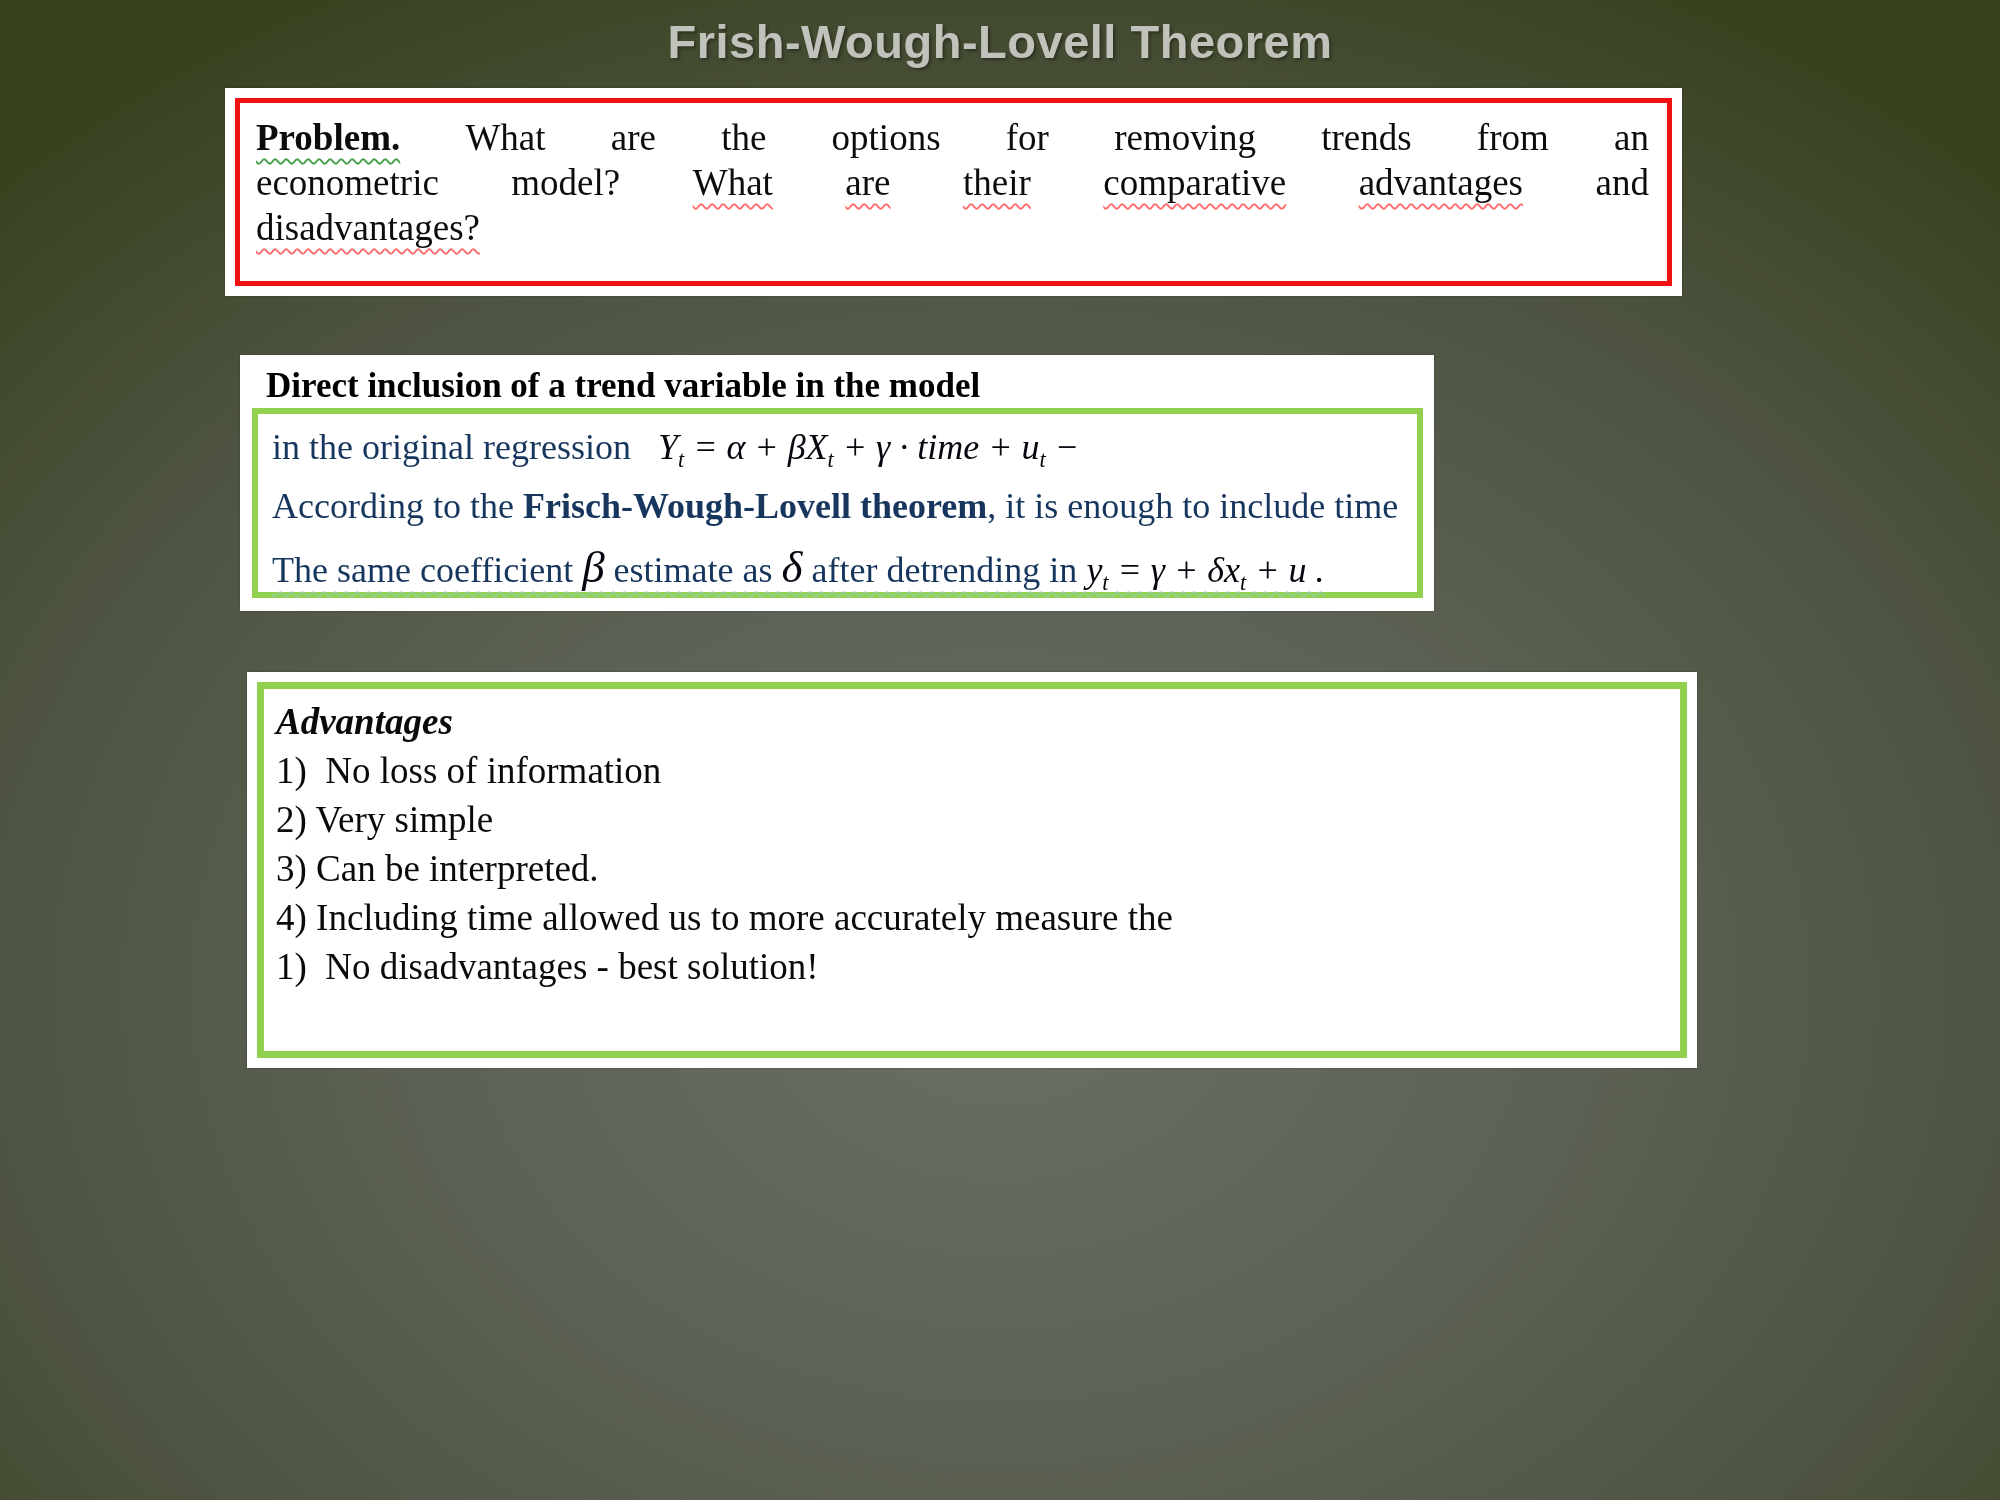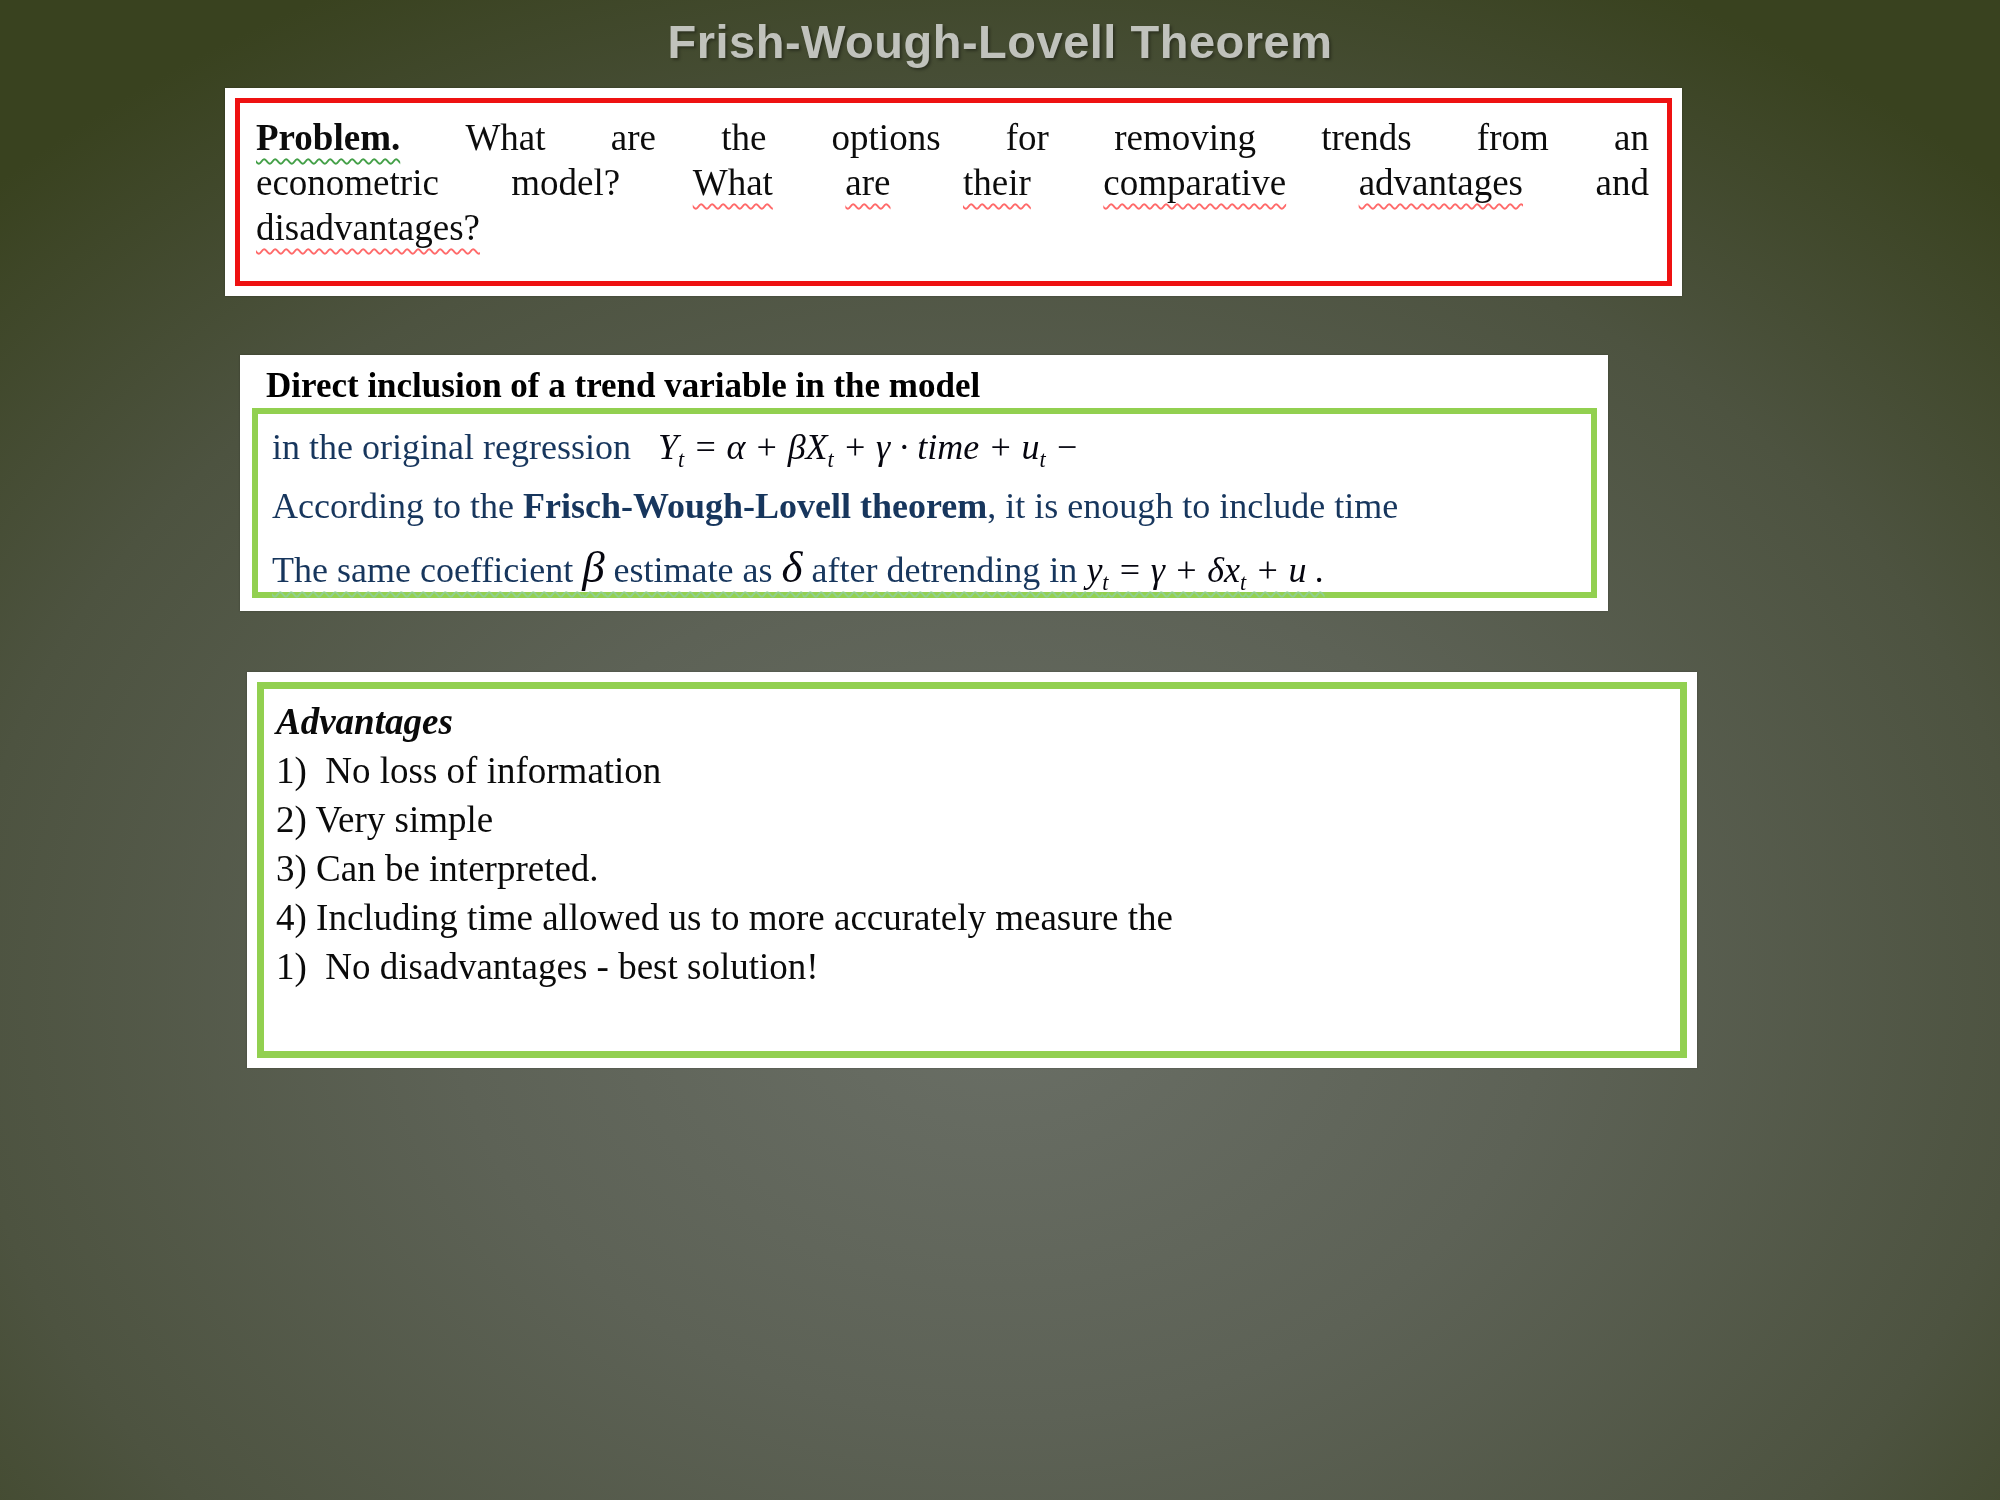--- a/index.html
+++ b/index.html
@@ -37,21 +37,21 @@
   }
   .jtext{font-size:37px;color:#0c0c0c;}
   .jline{display:block;line-height:45px;white-space:pre-wrap;}
   .jline.just{display:flex;justify-content:space-between;}
   .word{white-space:pre;}
   .w-bold{font-weight:bold;}
   .u-green{text-decoration:underline wavy var(--c-green-wavy,#44a048);text-decoration-thickness:2px;text-underline-offset:8px;}
   .u-red{text-decoration:underline wavy var(--c-red-wavy,#ff6a6a);text-decoration-thickness:2px;text-underline-offset:8px;}
 
   
-  .panel-trend{left:240px;top:355px;width:1368px;height:256px;box-sizing:border-box;padding:0;}
+  .panel-trend{left:240px;top:355px;width:1194px;height:256px;box-sizing:border-box;padding:0;}
   .trend-header{
     font-weight:bold;font-size:35px;color:#000;
     padding:9px 0 0 26px;height:44px;line-height:44px;
   }
   .green-frame-trend{
     position:absolute;left:12px;right:11px;top:53px;bottom:13px;
     border:6px solid var(--c-green-border,#92d050);
     box-sizing:border-box;
     padding:10px 14px 0 14px;
   }

